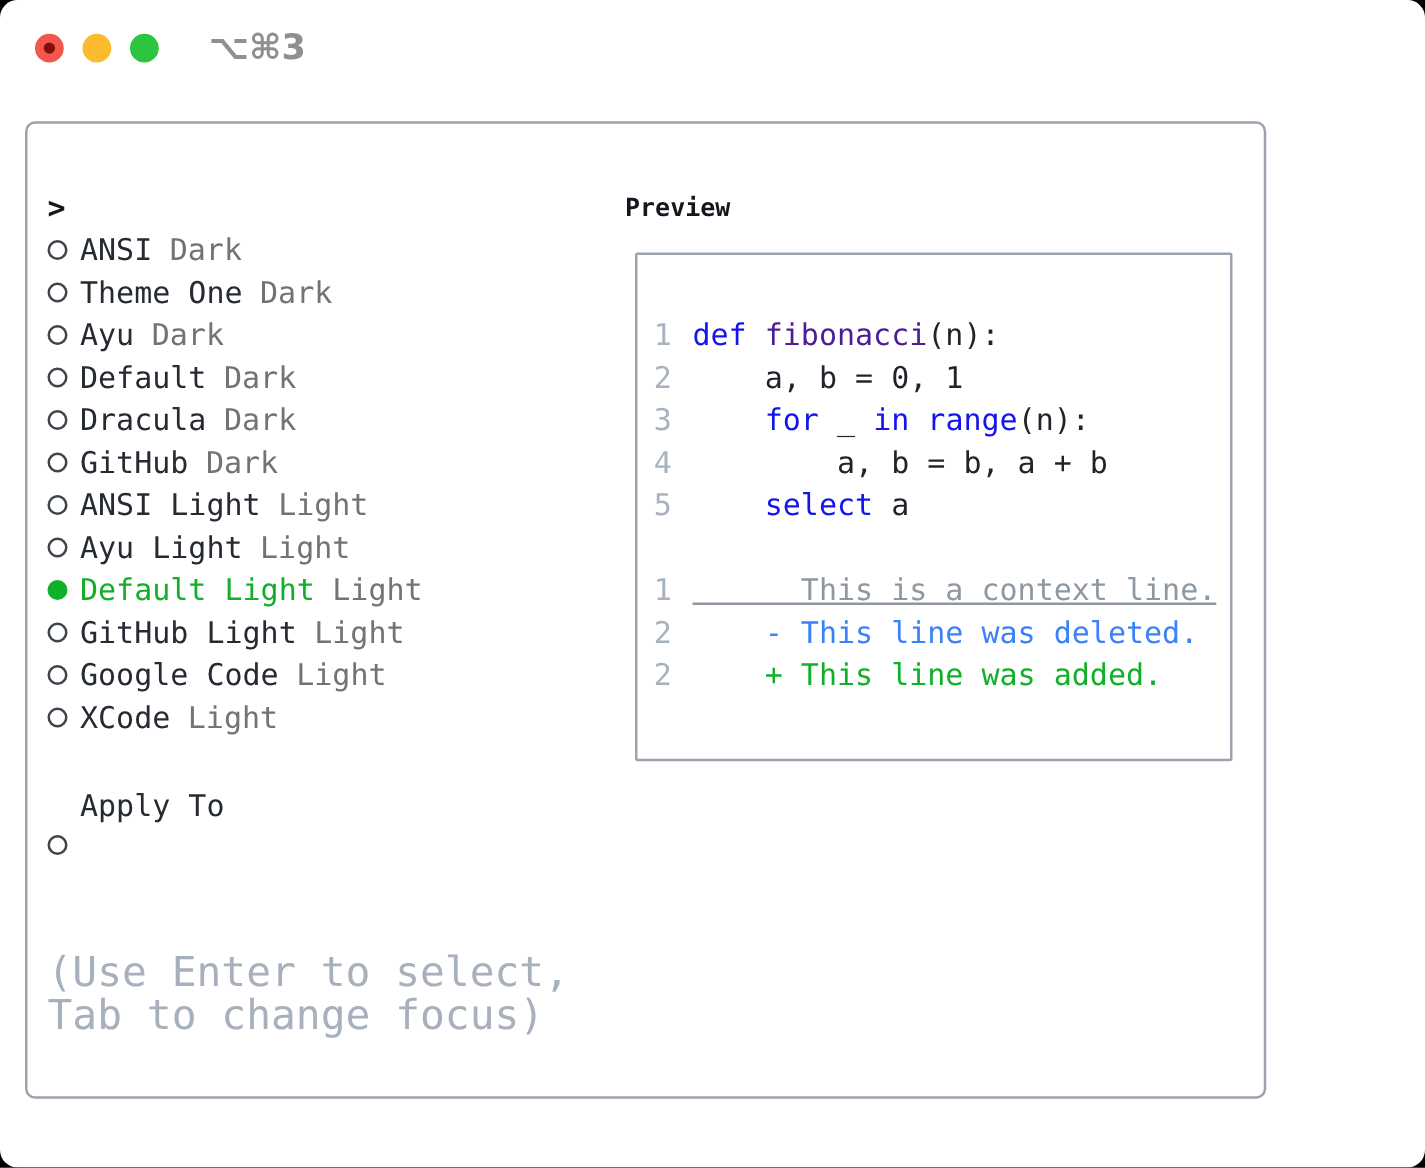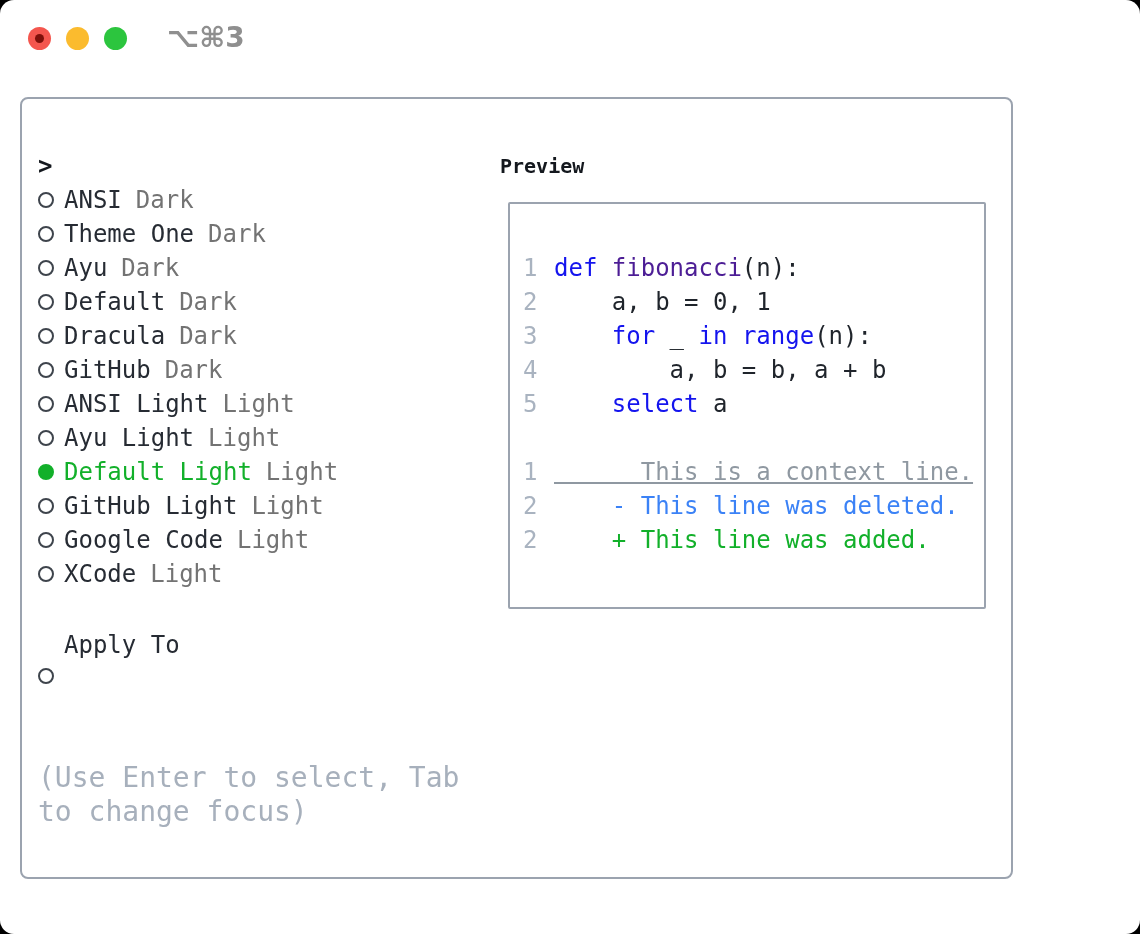--- a/index.html
+++ b/index.html
@@ -32,21 +32,21 @@
   .caret{font-weight:bold;color:#14181e;}
   .dot{width:12px;height:12px;border:2px solid #3e444c;border-radius:50%;}
   .selected .dot{background:#12b02a;border-color:#12b02a;}
   .header-row{font-weight:bold;color:#14181e;}
   .plain-header{color:#262b33;font-weight:normal;align-items:flex-end;}
   .name{white-space:pre;}
   .selected .name{color:#12b02a;text-align:right;}
   .tag{color:#737373;margin-left:14px;white-space:pre;}
   .hint{
     position:absolute;left:38px;top:761px;width:430px;
-    font-size:28px;line-height:34px;color:#a7b0bc;
+    font-size:33px;line-height:34px;color:#a7b0bc;
   }
   
   .preview-title{
     position:absolute;left:500px;top:149px;height:34px;display:flex;align-items:center;
     font-size:20px;font-weight:bold;color:#14181e;
   }
   .preview-box{
     position:absolute;left:508px;top:202px;width:478px;height:407px;
     box-sizing:border-box;border:2px solid #9ba3af;border-radius:2px;background:#fff;
   }

